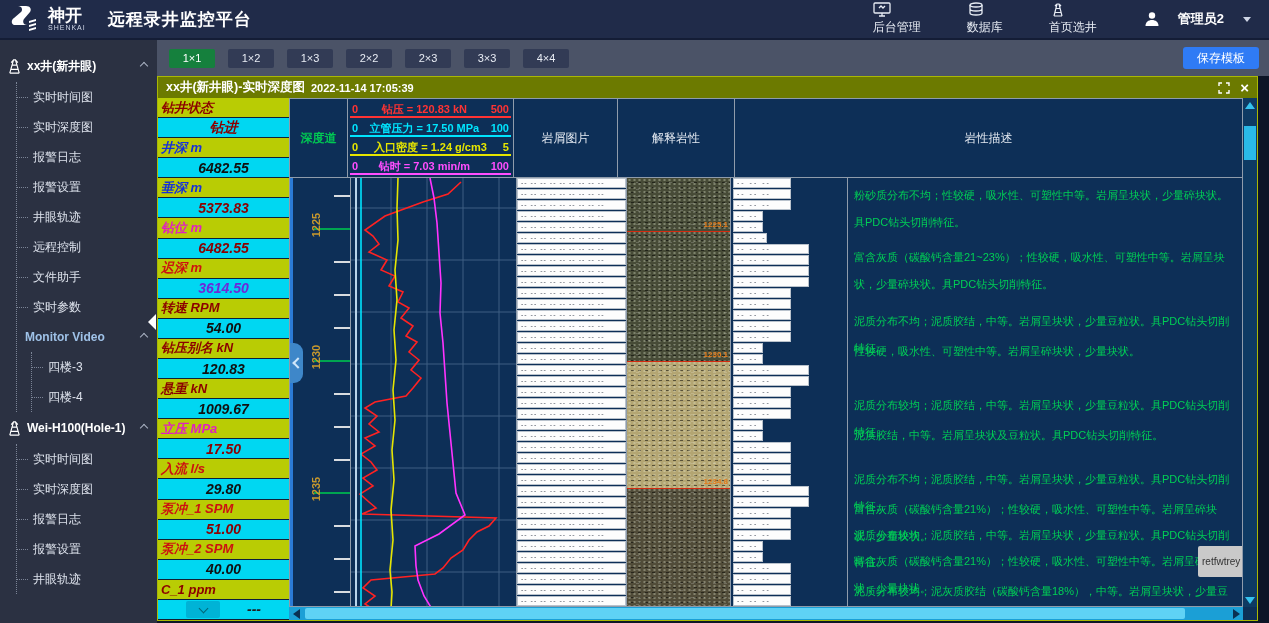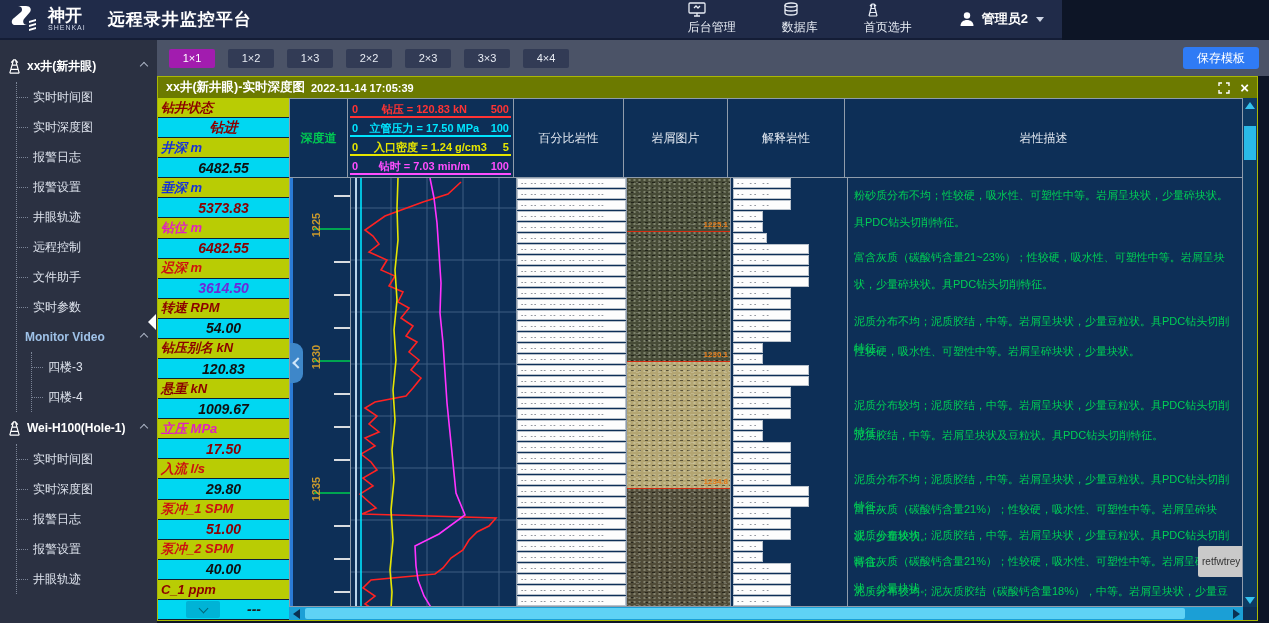--- a/index.html
+++ b/index.html
@@ -1,31 +1,31 @@
 <!DOCTYPE html>
 <html><head>
 <meta charset="utf-8">
 <style>
   *{margin:0;padding:0;box-sizing:border-box;}
   html,body{width:1269px;height:623px;overflow:hidden;background:#0d1526;
     font-family:"Liberation Sans","DejaVu Sans",sans-serif;}
   .screen{position:relative;width:1269px;height:623px;background:#0d1526;overflow:hidden;}
 
   
-  .hdr{position:absolute;left:0;top:0;width:1062px;height:40px;background:#202b49;
+  .hdr{position:absolute;left:0;top:0;width:1269px;height:40px;background:#202b49;
     display:flex;align-items:center;border-bottom:2px solid #141d36;}
   .logo-mark{width:30px;height:30px;margin-left:10px;}
   .brand{margin-left:8px;color:#fff;line-height:1;}
   .brand .cn{font-size:17px;font-weight:bold;font-family:"Liberation Serif","DejaVu Serif",serif;}
   .brand .en{font-size:7px;letter-spacing:1px;color:#cfd6e6;}
   .app-title{color:#fff;font-size:17px;font-weight:bold;margin-left:22px;letter-spacing:1px;}
   .hdr-nav{margin-left:auto;display:flex;align-items:center;gap:46px;margin-right:18px;}
   .nav-item{display:flex;flex-direction:column;color:#e8edf5;font-size:12px;cursor:pointer;}
   .nav-item svg{width:18px;height:15px;margin-bottom:2px;}
-  .user{display:flex;align-items:center;gap:6px;color:#fff;font-size:13px;font-weight:bold;}
+  .user{display:flex;align-items:center;gap:17px;color:#fff;font-size:13px;font-weight:bold;}
   .user svg{width:18px;height:18px;}
   .dd-caret{width:0;height:0;border-left:4px solid transparent;border-right:4px solid transparent;border-top:5px solid #cfd6e6;margin-left:2px;}
 
   
   .sidebar{position:absolute;left:0;top:40px;width:157px;height:583px;background:#2b3142;
     color:#e6e9f0;font-size:12px;padding:10px 0 0 6px;overflow:hidden;}
   .well-row{display:flex;align-items:center;height:32px;font-weight:bold;color:#fff;cursor:pointer;}
   .well-row svg{width:17px;height:17px;margin-right:4px;flex:0 0 auto;}
   .node-row{display:flex;align-items:center;height:30px;font-weight:bold;color:#9fc2e8;cursor:pointer;}
   .caret{width:6px;height:6px;border-left:1.5px solid #aab3c4;border-top:1.5px solid #aab3c4;
@@ -36,21 +36,21 @@
   .leaf::before{content:"";width:11px;border-top:1px dotted #7b8496;margin-right:5px;flex:0 0 auto;}
   .sb-collapse{position:absolute;left:148px;top:314px;width:0;height:0;
     border-top:8px solid transparent;border-bottom:8px solid transparent;border-right:8px solid #fff;cursor:pointer;}
 
   
   .topbar{position:absolute;left:157px;top:40px;width:1112px;height:36px;background:#4b5367;
     display:flex;align-items:center;padding:0 10px 0 12px;}
   .tabs{display:flex;gap:13px;}
   .tab{min-width:46px;height:19px;background:#323b55;color:#e8ecf4;font-size:11px;
     display:flex;align-items:center;justify-content:center;border-radius:2px;cursor:pointer;padding:0 8px;}
-  .tab.active{background:#a21caf;color:#fff;text-align:right;}
+  .tab.active{background:#15803d;color:#fff;text-align:right;}
   .save-btn{margin-left:auto;height:22px;padding:0 14px;background:#2f7bf5;color:#fff;border:none;
     border-radius:3px;font-size:12px;cursor:pointer;}
 
   
   .panel{position:absolute;left:157px;top:76px;width:1101px;height:545px;
     border:1px solid #a9b804;display:flex;flex-direction:column;background:#0d2f57;}
   .panel-title{height:21px;background:#6c7a00;display:flex;align-items:center;color:#fff;padding:0 8px;flex:0 0 auto;}
   .panel-title .t{font-size:12.5px;font-weight:bold;}
   .panel-title .ts{font-size:11px;margin-left:6px;font-weight:bold;}
   .pt-icons{margin-left:auto;display:flex;align-items:center;gap:10px;}
@@ -387,21 +387,20 @@
                     <span>入口密度 = 1.24 g/cm3</span>
                     <span>5</span>
                   </div>
                   <div class="leg-row" style="color: rgb(255, 77, 255); border-bottom-color: rgb(255, 77, 255);">
                     <span>0</span>
                     <span>钻时 = 7.03 min/m</span>
                     <span>100</span>
                   </div>
                 </div>
             </div>
-            <div class="col-pct head-lab">百分比岩性</div>
             <div class="col-img head-lab">岩屑图片</div>
             <div class="col-interp head-lab">解释岩性</div>
             <div class="col-desc head-lab">岩性描述</div>
           </div>
           <div class="c-body">
             <div class="track-handle"></div>
             <div class="col-depth" id="depthTrack">
                 <div class="tick" style="top: 17px;"></div>
                 <div class="tick" style="top: 83px;"></div>
                 <div class="tick" style="top: 116px;"></div>

